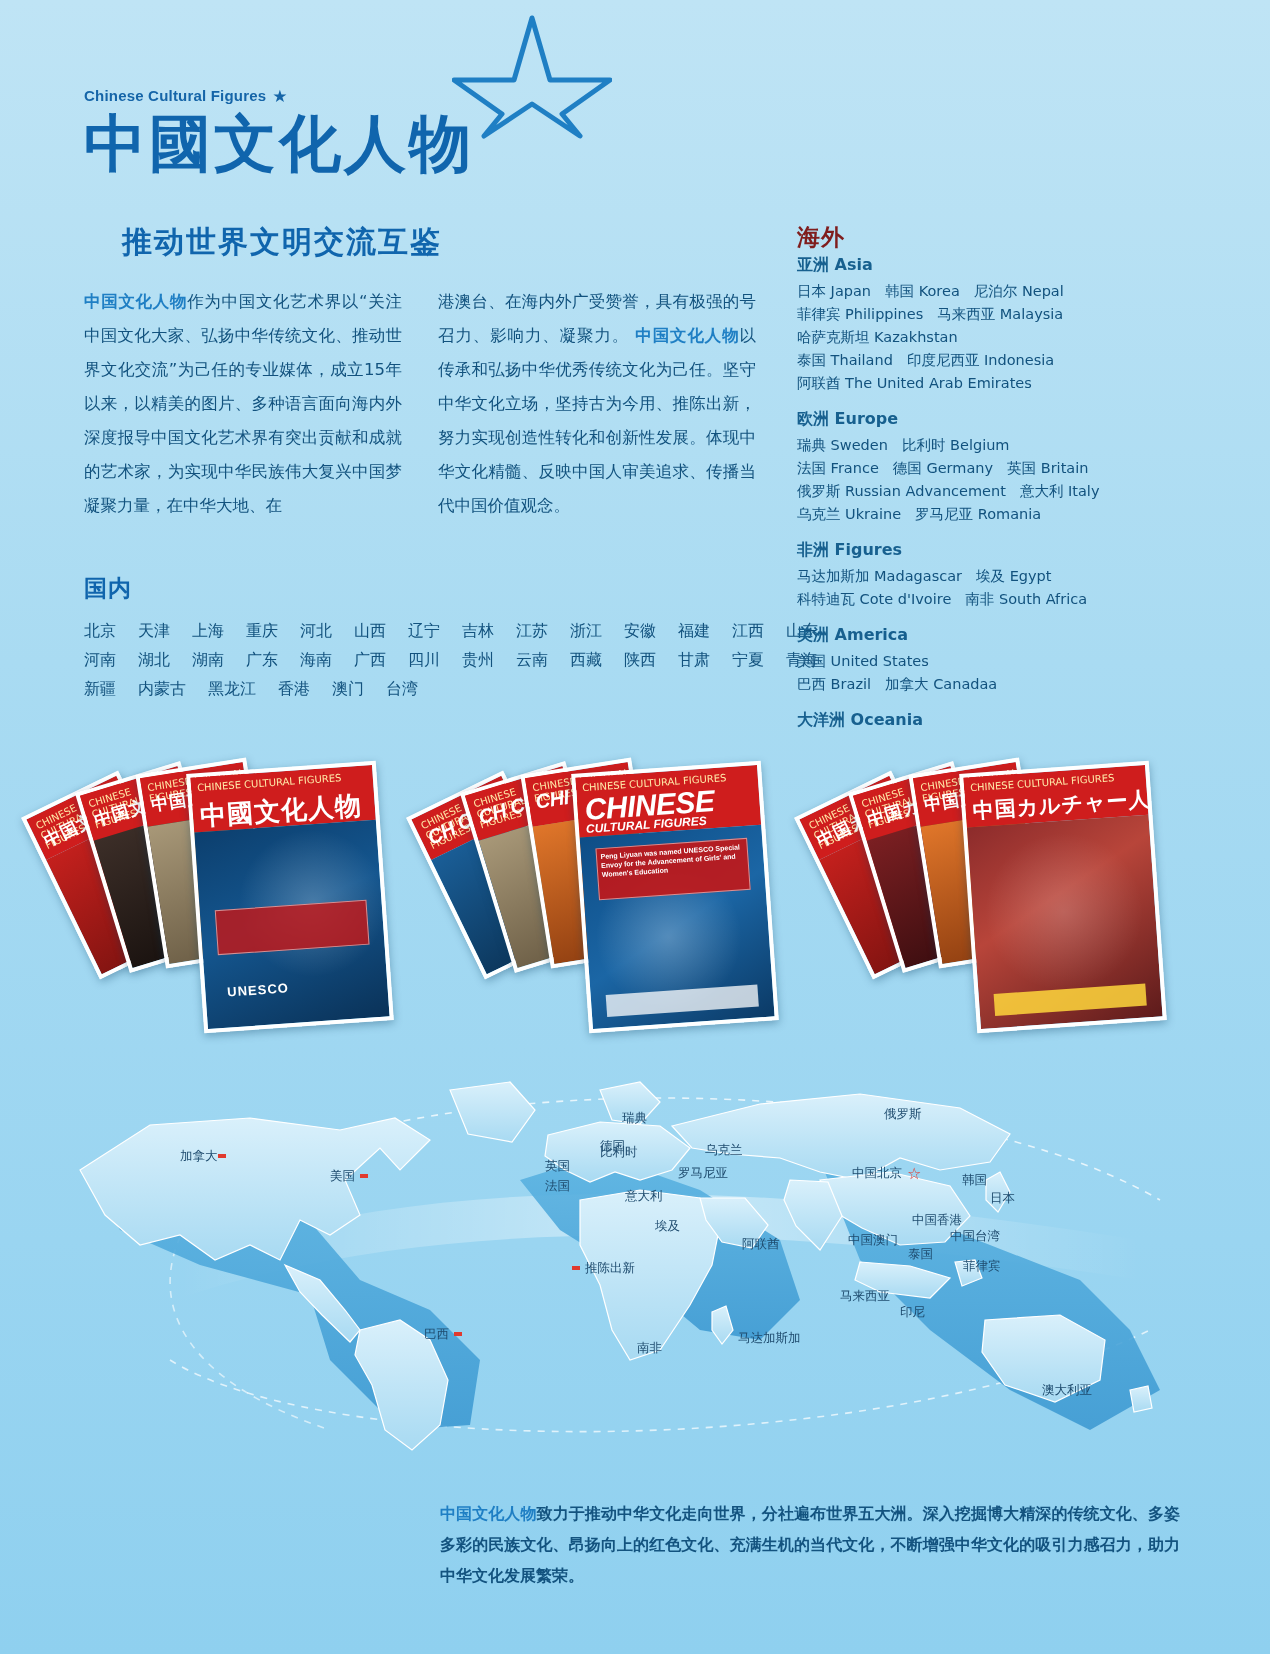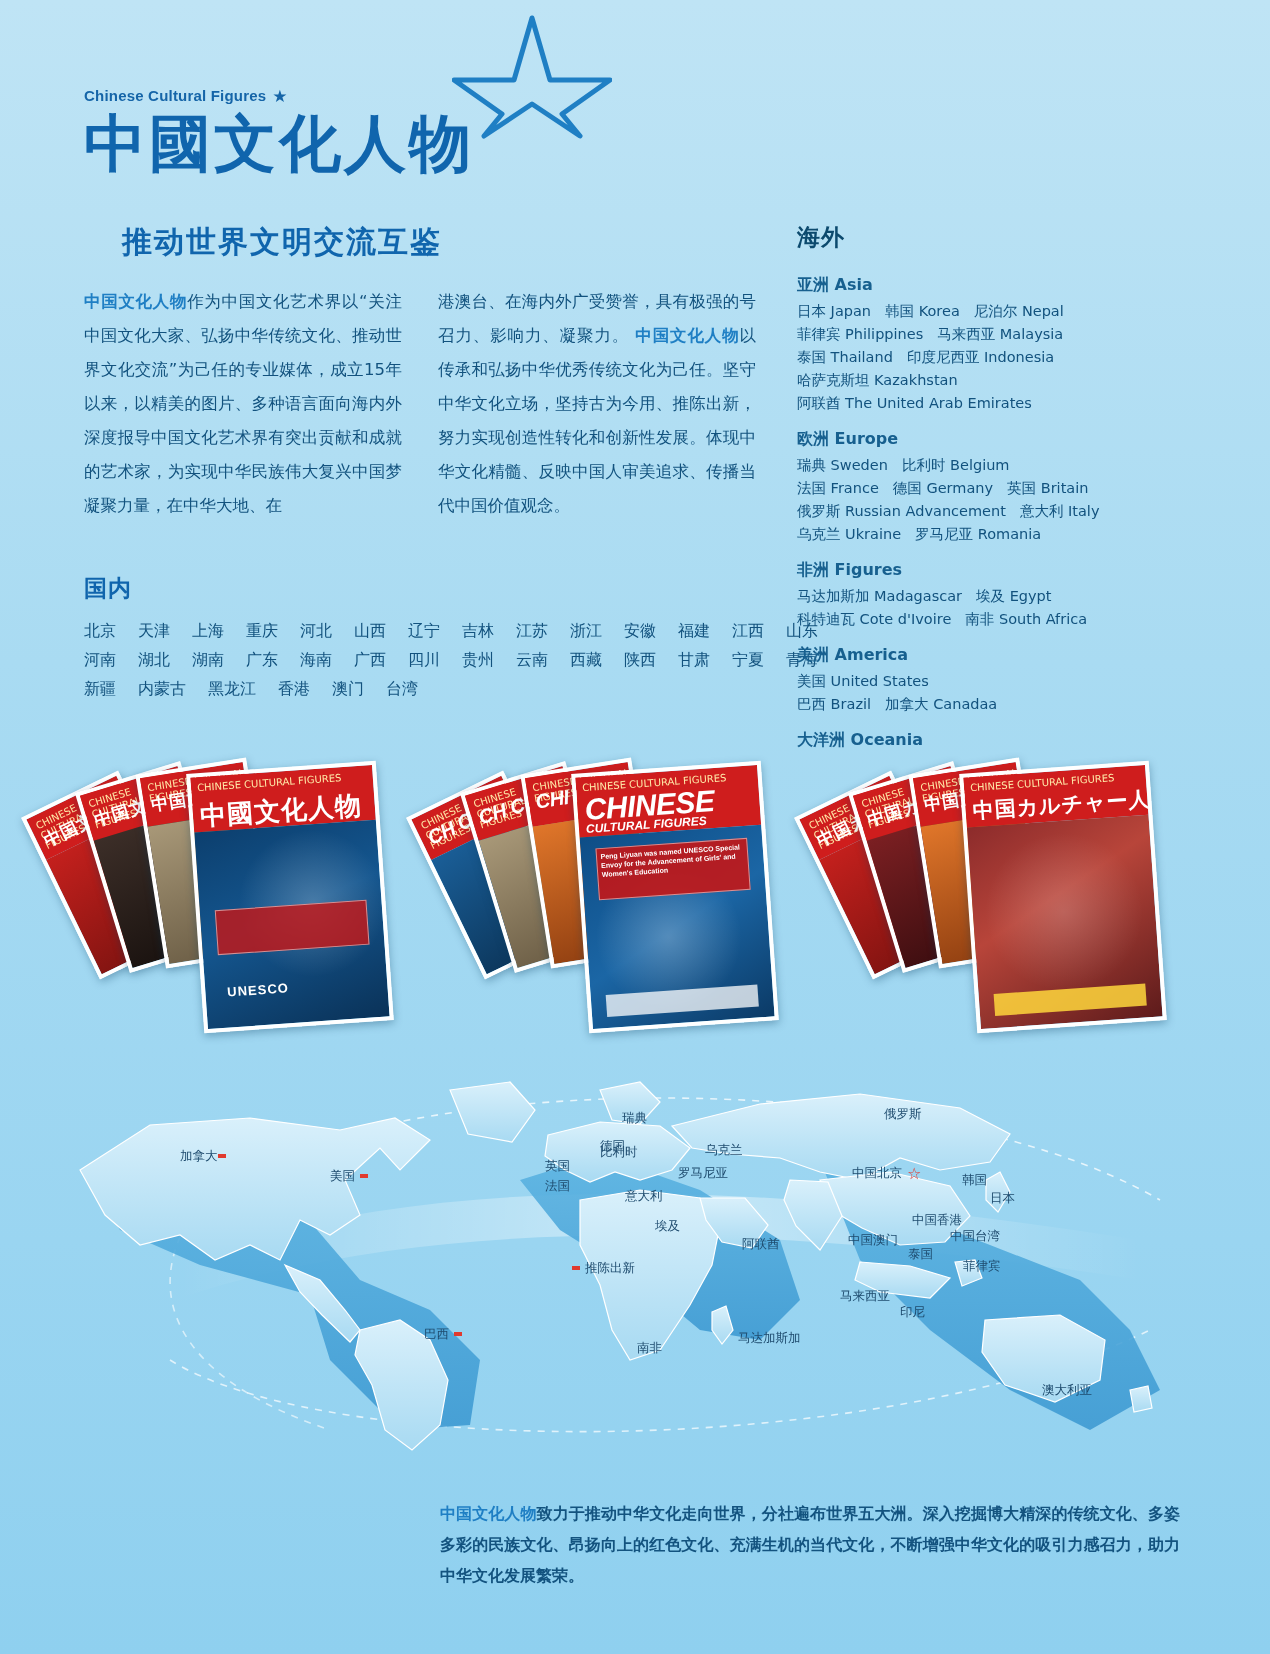--- a/index.html
+++ b/index.html
@@ -111,23 +111,23 @@
   
   #overseas {
     position: absolute;
     left: 797px;
     top: 222px;
     width: 400px;
   }
   #overseas-title {
     font-size: 23px;
     font-weight: bold;
-    color: #0c4a6e;
+    color: #7f1d1d;
     letter-spacing: 1px;
-    margin-bottom: 22px;
+    margin-bottom: 2px;
     font-family: "DejaVu Sans", sans-serif;
   }
   .region { margin-bottom: 14px; }
   .region-name {
     font-size: 16px;
     font-weight: bold;
     color: #17608f;
     margin-bottom: 4px;
     font-family: "DejaVu Sans", sans-serif;
   }
@@ -340,22 +340,22 @@
   </div>
 </div>
 
 <div id="overseas">
   <div id="overseas-title">海外</div>
 
   <div class="region">
     <div class="region-name">亚洲 Asia</div>
     <div class="region-line"><span>日本 Japan</span><span>韩国 Korea</span><span>尼泊尔 Nepal</span></div>
     <div class="region-line"><span>菲律宾 Philippines</span><span>马来西亚 Malaysia</span></div>
+    <div class="region-line"><span>哈萨克斯坦 Kazakhstan</span></div>
     <div class="region-line"><span>泰国 Thailand</span><span>印度尼西亚 Indonesia</span></div>
-    <div class="region-line"><span>哈萨克斯坦 Kazakhstan</span></div>
     <div class="region-line"><span>阿联酋 The United Arab Emirates</span></div>
   </div>
 
   <div class="region">
     <div class="region-name">欧洲 Europe</div>
     <div class="region-line"><span>瑞典 Sweden</span><span>比利时 Belgium</span></div>
     <div class="region-line"><span>法国 France</span><span>德国 Germany</span><span>英国 Britain</span></div>
     <div class="region-line"><span>俄罗斯 Russian Advancement</span><span>意大利 Italy</span></div>
     <div class="region-line"><span>乌克兰 Ukraine</span><span>罗马尼亚 Romania</span></div>
   </div>

